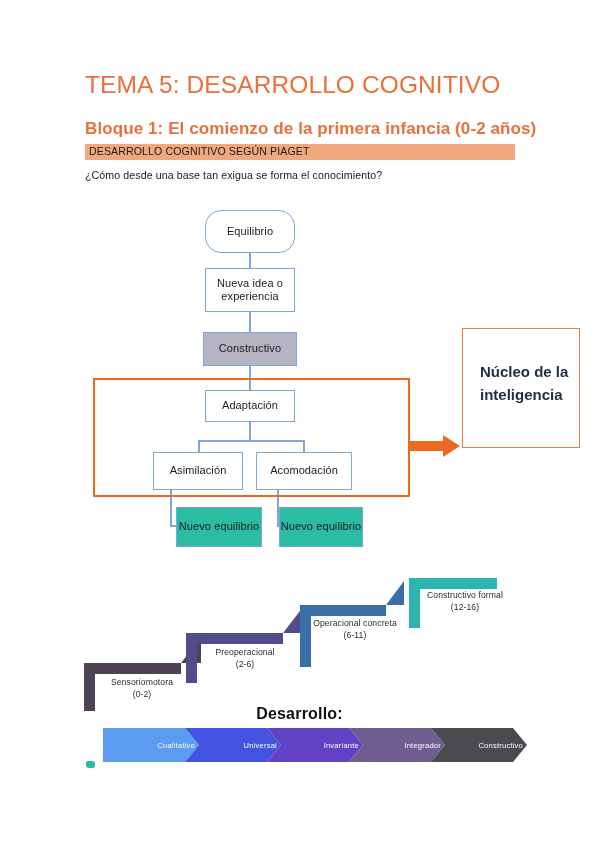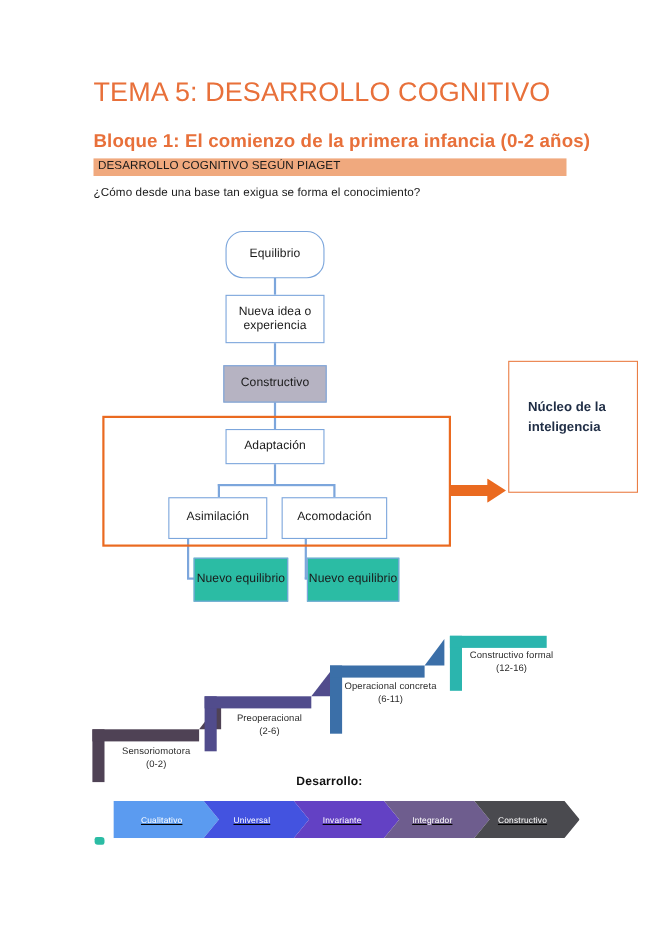--- a/index.html
+++ b/index.html
@@ -117,21 +117,21 @@
     width: 118px;
     height: 120px;
     border: 1.5px solid #EA7E45;
     box-sizing: border-box;
     background: #ffffff;
   }
   #nucleo-label {
     position: absolute;
     left: 17px;
     top: 32px;
-    font-size: 12px;
+    font-size: 15px;
     font-weight: bold;
     color: #1F2D45;
     line-height: 1.5;
     text-align: left;
   }
 
   
   .stage {
     position: absolute;
   }
@@ -162,40 +162,39 @@
     letter-spacing: 0.1px;
   }
 
   
   #desarrollo-label {
     position: absolute;
     left: 0;
     top: 705px;
     width: 599px;
     text-align: center;
-    font-size: 11px;
+    font-size: 16px;
     font-weight: bold;
     color: #111111;
     letter-spacing: 0.2px;
   }
   #chev-row {
     position: absolute;
     left: 103px;
     top: 728px;
     width: 400px;
     height: 34px;
   }
   .chev {
     position: absolute;
     top: 0;
     height: 34px;
     display: flex;
     align-items: center;
-    justify-content: center;
-    text-decoration: underline;
+    justify-content: flex-end;
   }
   .chev .chev-label {
     position: relative;
     font-size: 7.6px;
     color: #ffffff;
     letter-spacing: 0.2px;
     white-space: nowrap;
     transform: translateX(-4px);
   }
   #green-dot {

